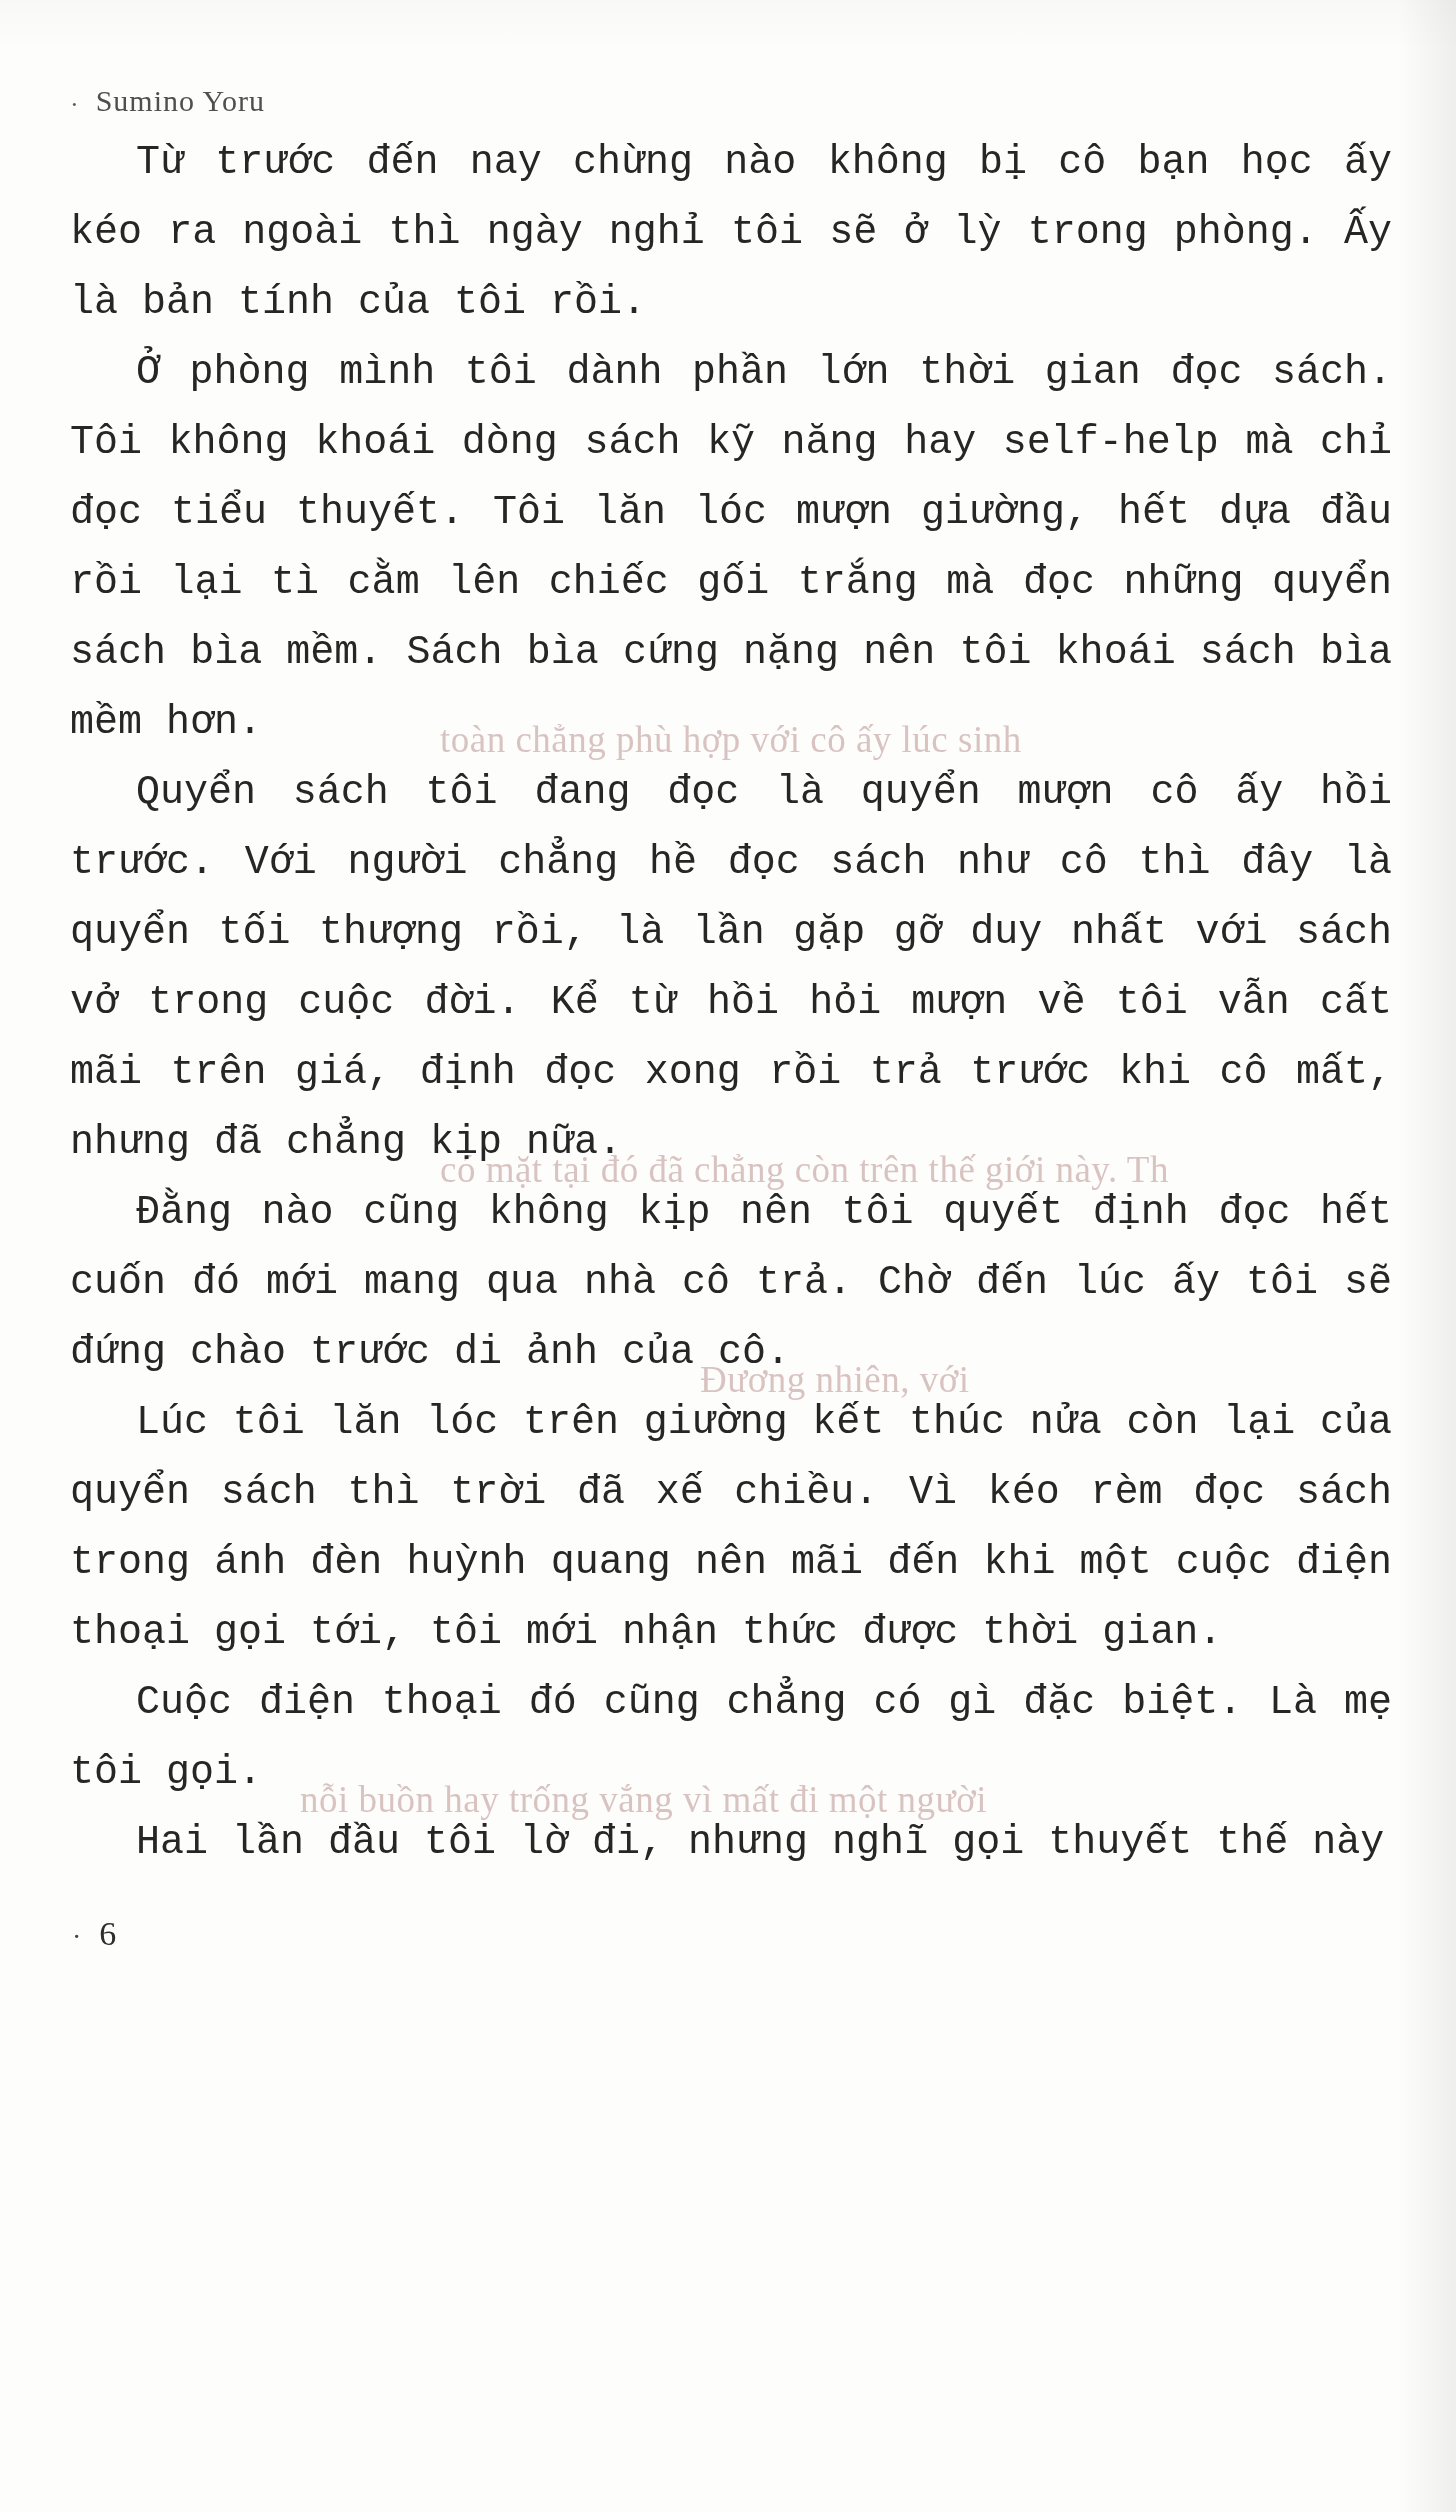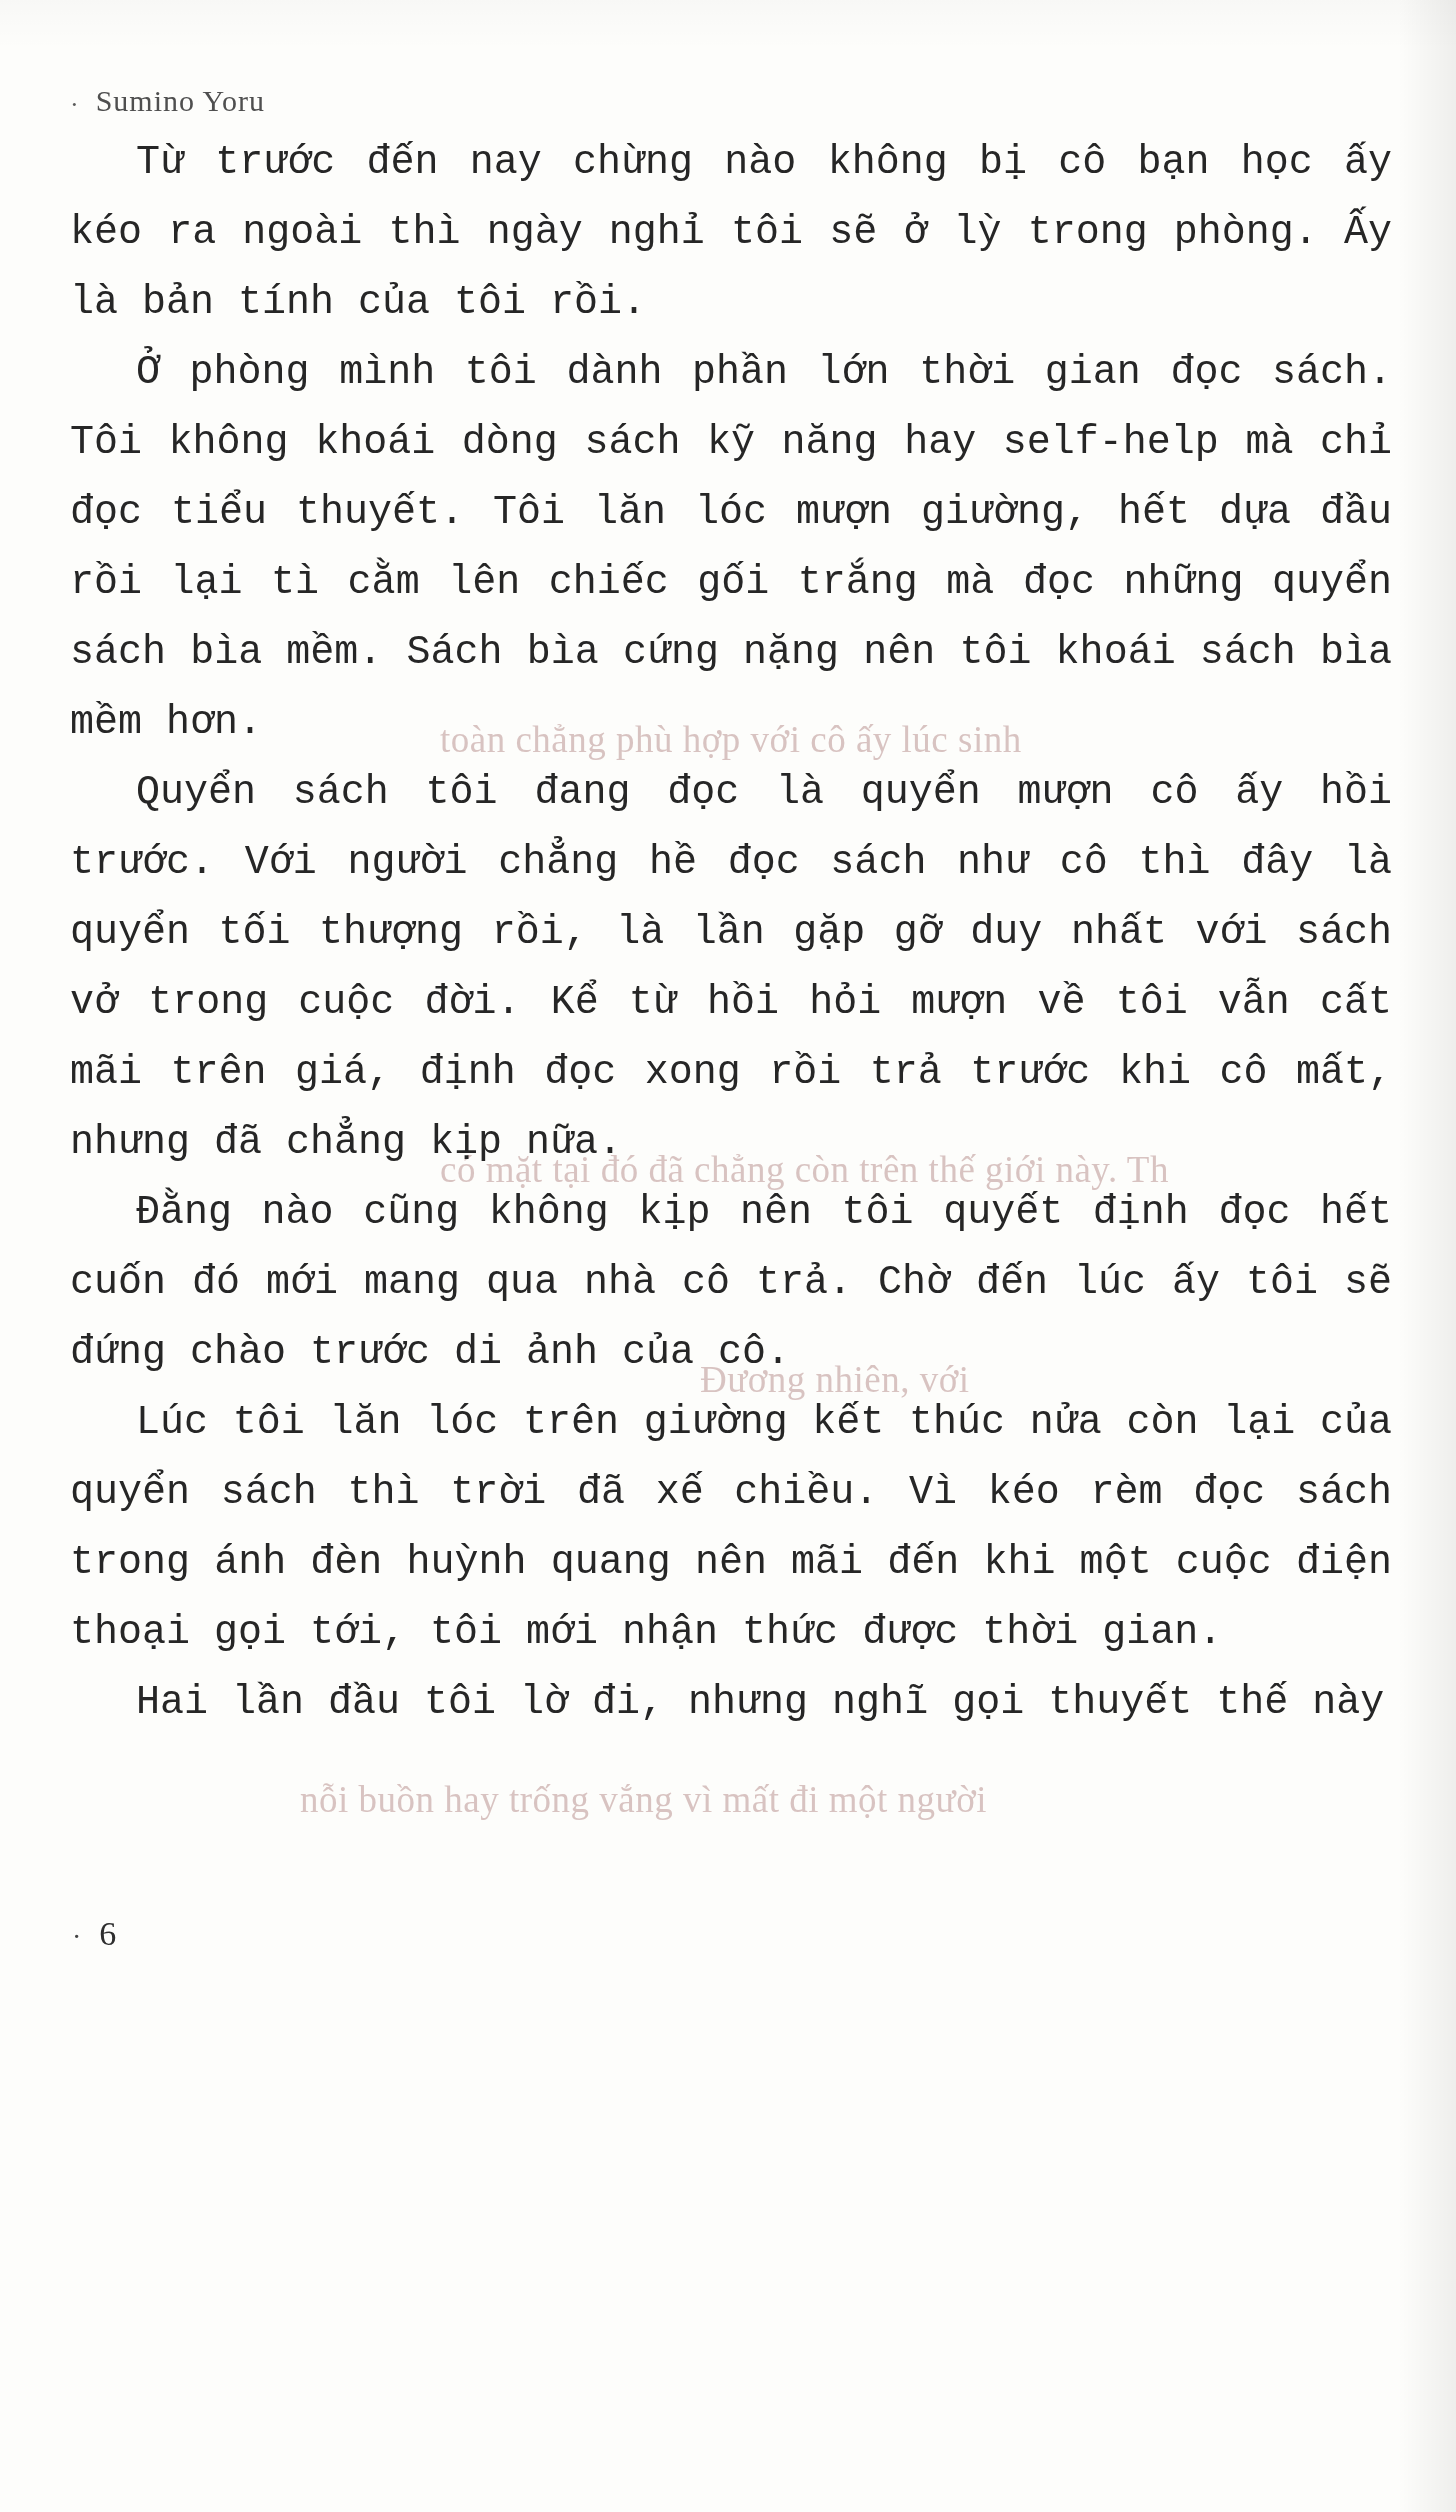--- a/index.html
+++ b/index.html
@@ -104,20 +104,21 @@
     <span class="dot">·</span>
     <span>Sumino Yoru</span>
   </header>
 
   <main class="body-text">
     <p>Từ trước đến nay chừng nào không bị cô bạn học ấy kéo ra ngoài thì ngày nghỉ tôi sẽ ở lỳ trong phòng. Ấy là bản tính của tôi rồi.</p>
     <p>Ở phòng mình tôi dành phần lớn thời gian đọc sách. Tôi không khoái dòng sách kỹ năng hay self-help mà chỉ đọc tiểu thuyết. Tôi lăn lóc mượn giường, hết dựa đầu rồi lại tì cằm lên chiếc gối trắng mà đọc những quyển sách bìa mềm. Sách bìa cứng nặng nên tôi khoái sách bìa mềm hơn.</p>
     <p>Quyển sách tôi đang đọc là quyển mượn cô ấy hồi trước. Với người chẳng hề đọc sách như cô thì đây là quyển tối thượng rồi, là lần gặp gỡ duy nhất với sách vở trong cuộc đời. Kể từ hồi hỏi mượn về tôi vẫn cất mãi trên giá, định đọc xong rồi trả trước khi cô mất, nhưng đã chẳng kịp nữa.</p>
     <p>Đằng nào cũng không kịp nên tôi quyết định đọc hết cuốn đó mới mang qua nhà cô trả. Chờ đến lúc ấy tôi sẽ đứng chào trước di ảnh của cô.</p>
     <p>Lúc tôi lăn lóc trên giường kết thúc nửa còn lại của quyển sách thì trời đã xế chiều. Vì kéo rèm đọc sách trong ánh đèn huỳnh quang nên mãi đến khi một cuộc điện thoại gọi tới, tôi mới nhận thức được thời gian.</p>
+    <p>Cuộc điện thoại đó cũng chẳng có gì đặc biệt. Là mẹ tôi gọi.</p>
     <p>Hai lần đầu tôi lờ đi, nhưng nghĩ gọi thuyết thế này</p>
   </main>
 
   <footer class="page-footer">
     <span class="dot">·</span>
     <span>6</span>
   </footer>
 
 </div>
 

